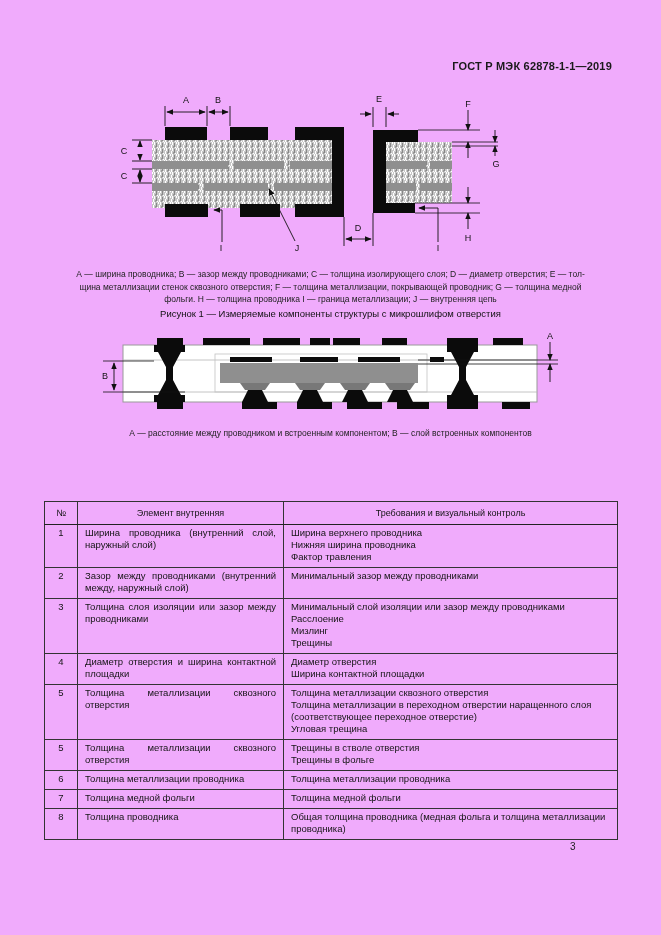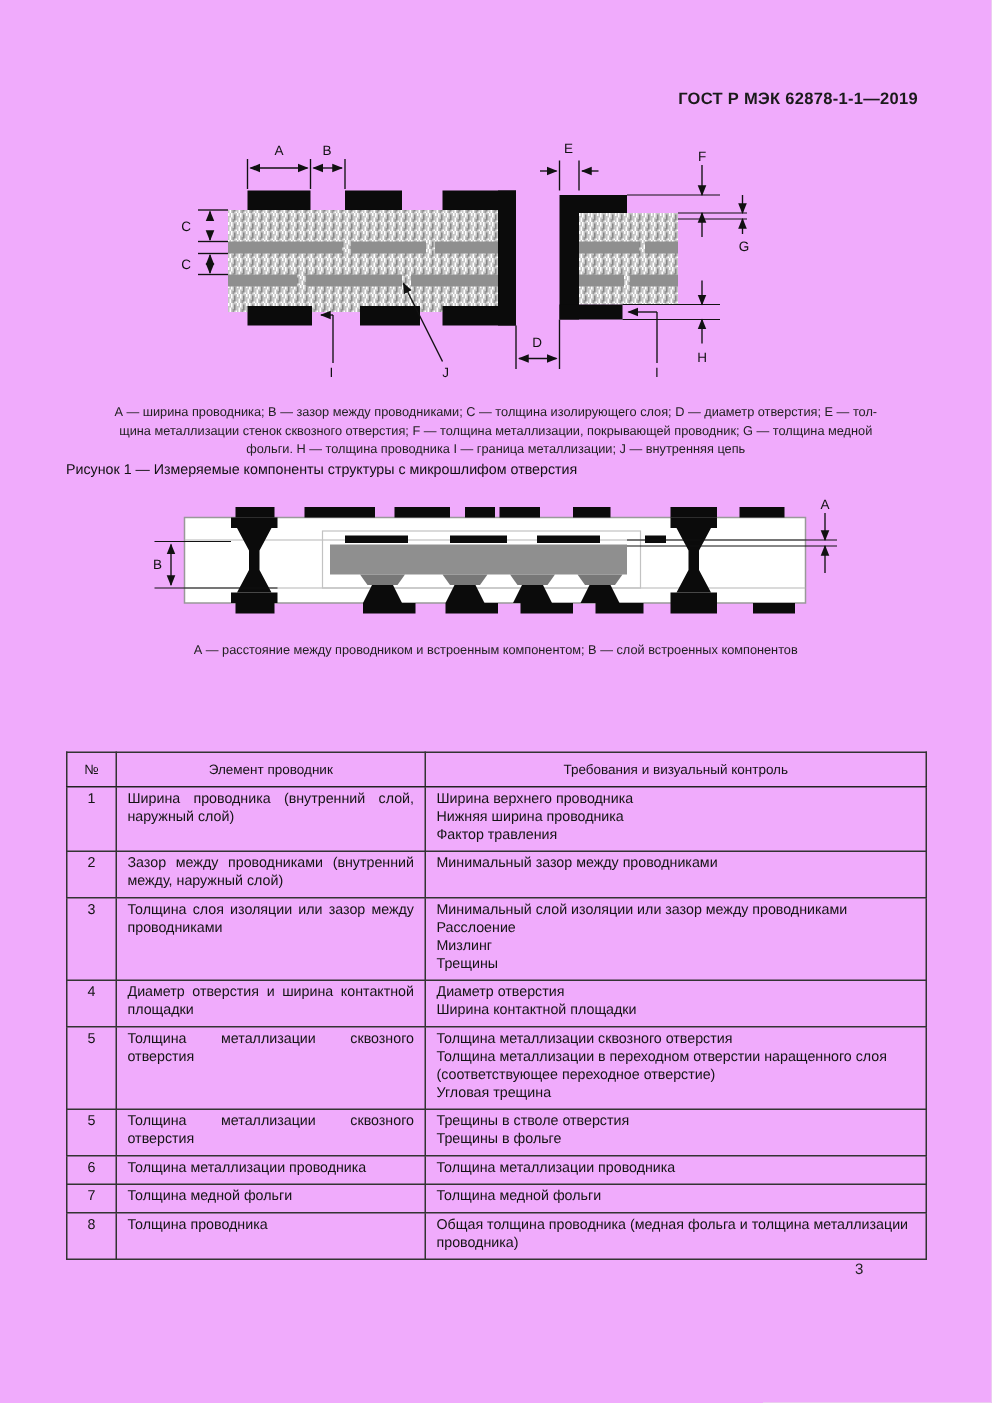--- a/index.html
+++ b/index.html
@@ -11,21 +11,21 @@
   .doc-header{
     position:absolute;top:60px;right:49px;font-size:11px;font-weight:bold;
     letter-spacing:.2px;white-space:nowrap;
   }
   .fig{position:absolute;}
   .legend{
     position:absolute;left:44px;width:573px;text-align:center;
     font-size:8.5px;line-height:12.5px;white-space:pre-line;color:#222;
   }
   .fig-caption{
-    position:absolute;left:44px;width:573px;
+    position:absolute;left:44px;width:573px;text-align:center;
     font-size:9.5px;color:#111;
   }
   .tbl-title{
     position:absolute;left:44px;top:479px;width:573px;font-size:9.5px;color:#111;
   }
   .tbl-title .spaced{letter-spacing:2px;}
   .tbl-wrap{position:absolute;left:44px;top:501px;}
   table.gost{
     border-collapse:collapse;width:573px;table-layout:fixed;
     font-size:9.5px;line-height:12px;color:#141414;
@@ -259,21 +259,21 @@
   <div class="tbl-wrap">
     <table class="gost">
       <colgroup>
           <col style="width:33px">
           <col style="width:206px">
           <col style="width:334px">
         </colgroup>
       <thead>
         <tr>
           <th>№</th>
-          <th>Элемент проводник</th>
+          <th>Элемент внутренняя</th>
           <th>Требования и визуальный контроль</th>
         </tr>
       </thead>
       <tbody>
     <tr>
       <td class="c-num">1</td>
       <td class="c-el">Ширина проводника (внутренний слой, наружный слой)</td>
       <td class="c-ctl">Ширина верхнего проводника
 Нижняя ширина проводника
 Фактор травления</td>

